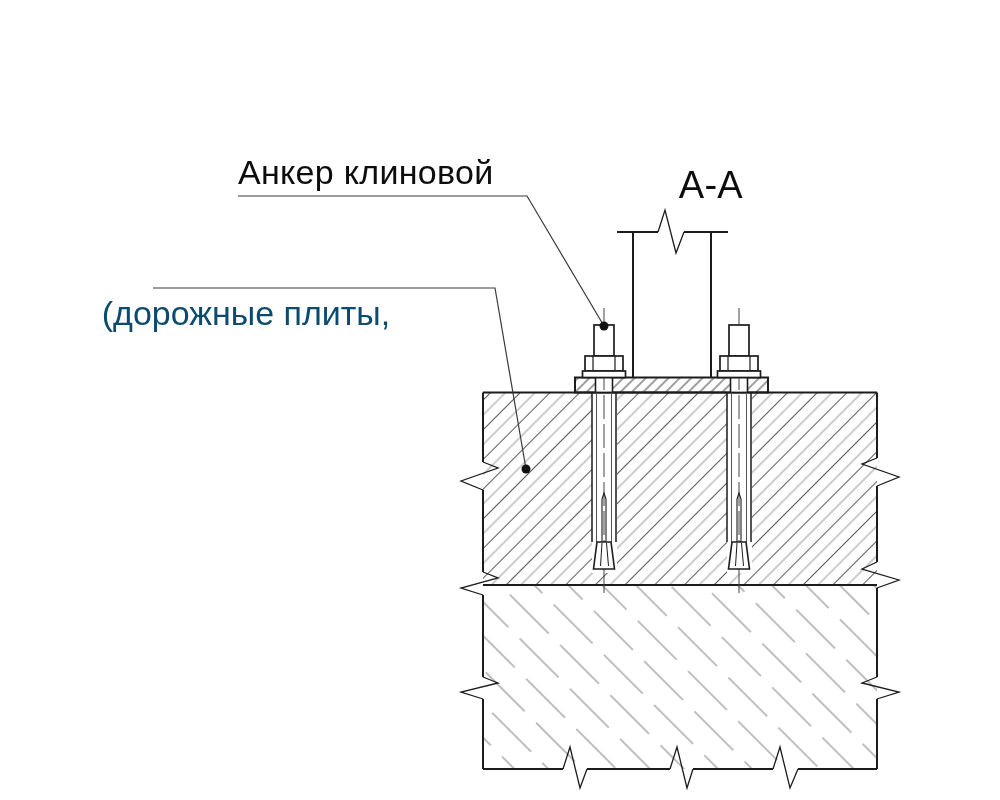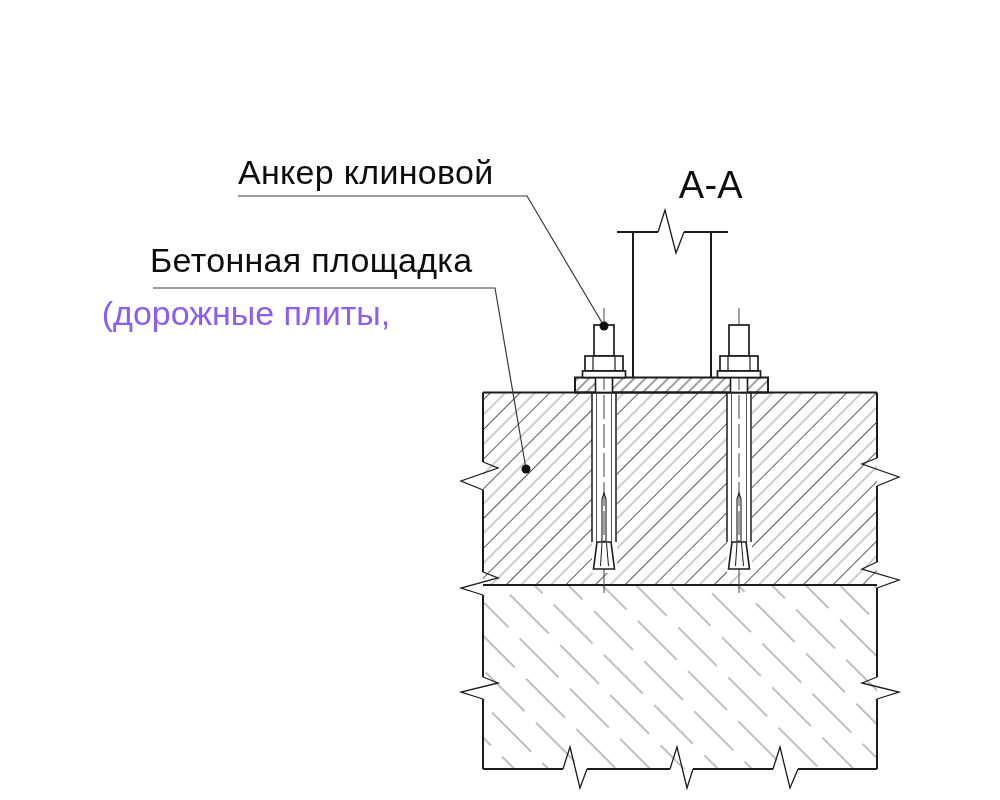--- a/index.html
+++ b/index.html
@@ -5,21 +5,21 @@
   html,body{margin:0;padding:0;background:#fff;}
   .page{position:relative;width:1000px;height:800px;background:#ffffff;overflow:hidden;
         font-family:"Liberation Sans",sans-serif;color:#111;}
   .drawing-svg{position:absolute;left:0;top:0;width:1000px;height:800px;}
   .lbl{position:absolute;white-space:nowrap;letter-spacing:.3px;color:#0d0d0d;text-align:right;}
   .section-title{left:603px;top:129px;width:140px;text-align:right;
                  font-size:38px;line-height:40px;margin-top:36px;}
   .anchor-label{left:238px;top:154px;font-size:34px;line-height:36px;}
   .pad-label{left:150px;top:242px;font-size:34px;line-height:36px;}
   .pad-note{position:absolute;left:20px;top:295px;width:452px;text-align:center;
-            font-size:34px;line-height:37px;color:#8b5cf6;white-space:nowrap;}
+            font-size:34px;line-height:37px;color:#0c4a6e;white-space:nowrap;}
 </style>
 </head>
 <body>
 
 <div class="page">
 
   <svg class="drawing-svg" viewBox="0 0 1000 800" xmlns="http://www.w3.org/2000/svg">
     <defs>
       <pattern id="hatchConcrete" patternUnits="userSpaceOnUse" width="21" height="21" patternTransform="rotate(-45)">
         <path d="M0 5 H21" stroke="#9a9a9a" stroke-width="1" fill="none"></path>
@@ -109,19 +109,18 @@
       <path d="M153 288 L495 288 L526 469"></path>
       <circle cx="604" cy="326" r="4.5" fill="#111" stroke="none"></circle>
       <circle cx="526" cy="469" r="4.5" fill="#111" stroke="none"></circle>
     </g>
   </svg>
 
   <div class="lbl section-title">А-А</div>
 
   <div class="lbl anchor-label">Анкер клиновой</div>
 
-  <div class="lbl pad-label">Бетонная площадка</div>
 
   <div class="pad-note">
     <div>(дорожные плиты,</div>
   </div>
 
 </div>
 
 </body></html>

